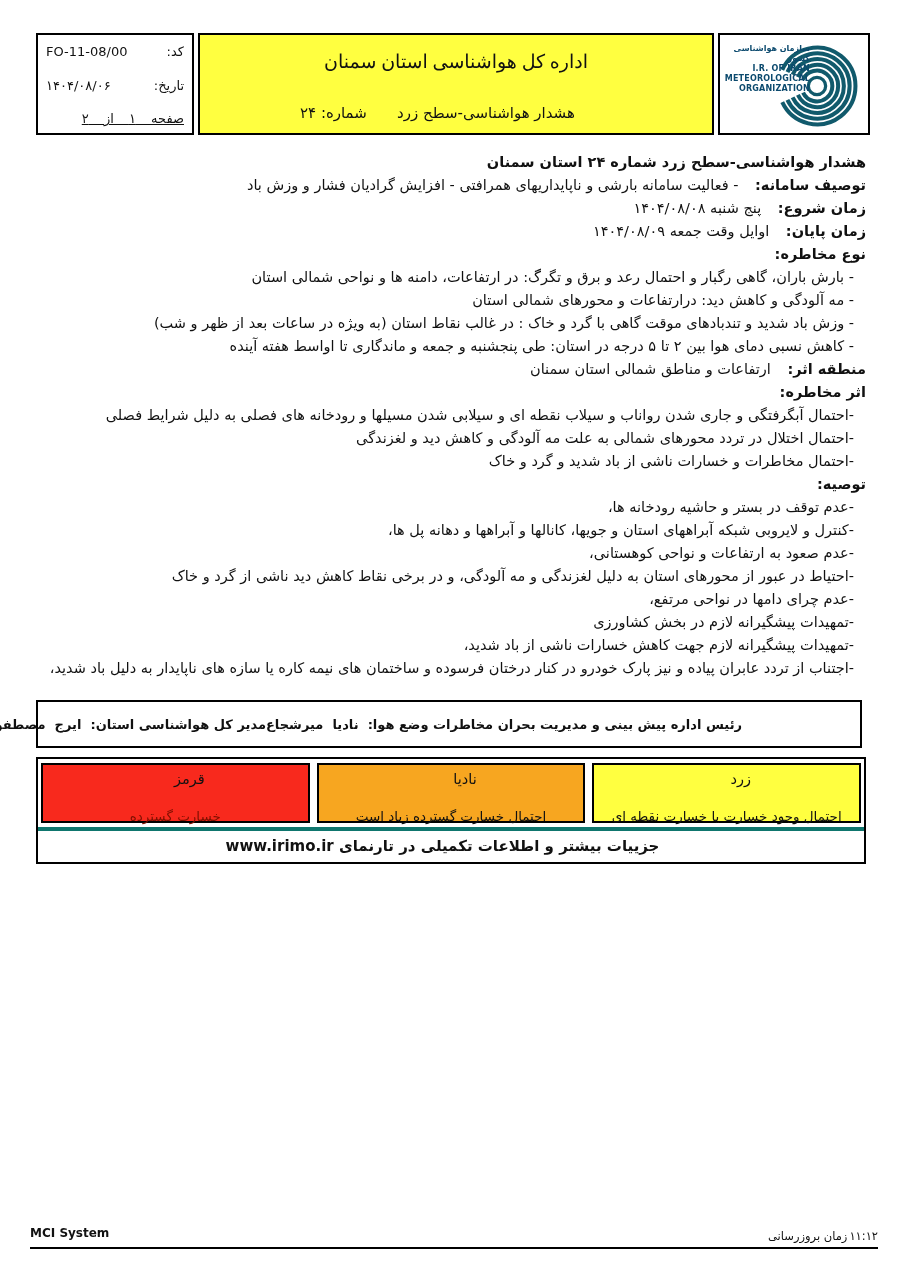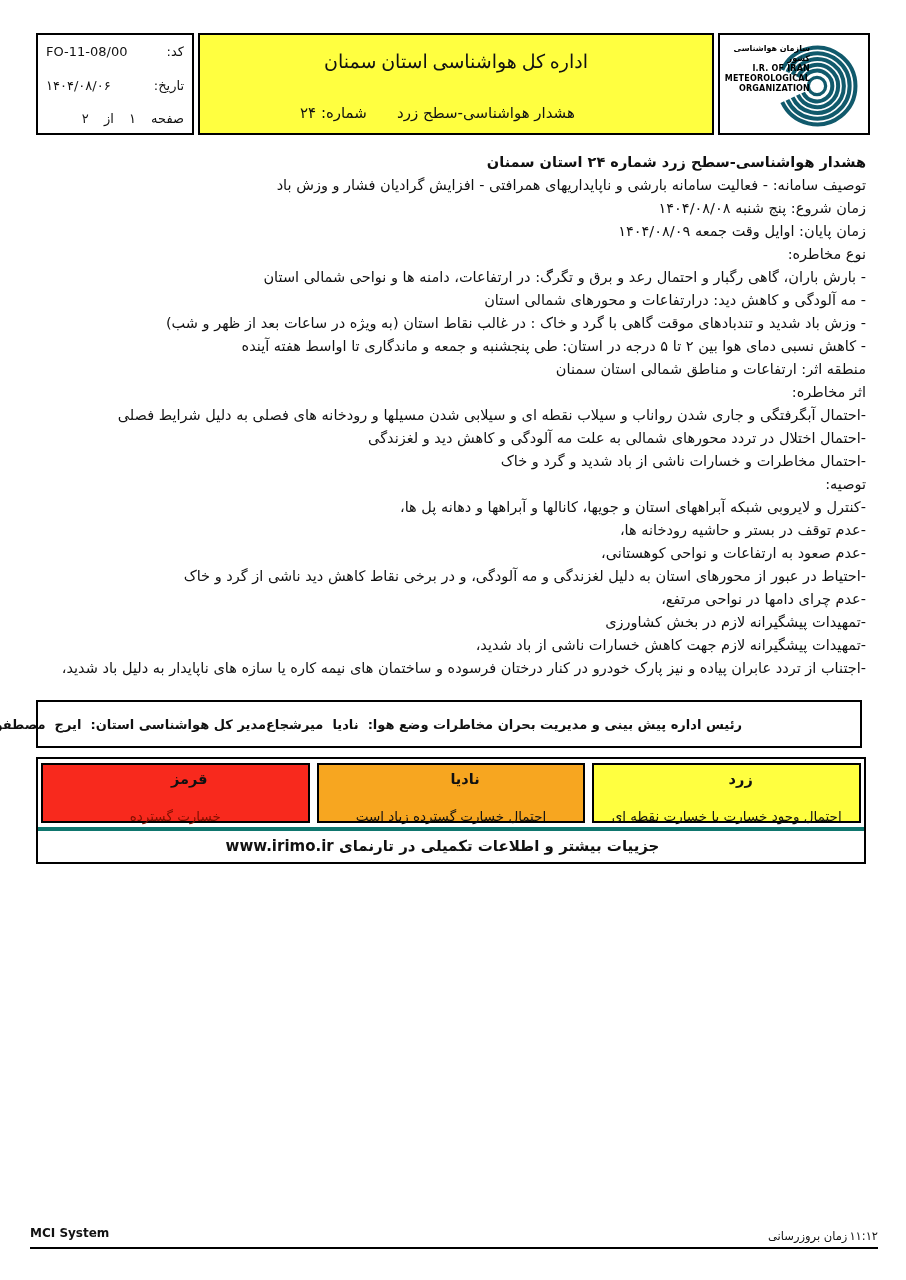--- a/index.html
+++ b/index.html
@@ -10,57 +10,57 @@
   .page { position:relative; width:906px; height:1280px; overflow:hidden; background:#fff; }
 
   
   .header { position:absolute; top:33px; left:36px; right:36px; height:102px;
             display:flex; direction:ltr; gap:4px; }
   .meta-box { width:158px; box-sizing:border-box; border:2px solid #000; background:#fff;
               direction:rtl; padding:9px 8px 7px 8px; display:flex; flex-direction:column;
               justify-content:space-between; font-size:13px; }
   .meta-row { display:flex; justify-content:space-between; align-items:center; }
   .meta-row .ltr { direction:ltr; }
-  .meta-page { text-align:right; word-spacing:11px; }
+  .meta-page { text-align:right; word-spacing:11px;text-decoration:underline; }
 
   .title-box { flex:1; box-sizing:border-box; border:2px solid #000; background:#FFFF40;
                position:relative; direction:rtl; }
   .org-title { position:absolute; top:15px; right:0; left:0; text-align:center; font-size:19px;font-family:Liberation Serif, serif; }
   .warning-type { position:absolute; top:69px; left:calc(50% + 30px); transform:translateX(-50%);
                   font-size:15px; white-space:nowrap; }
   .warning-number { position:absolute; top:69px; left:100px; font-size:15px; white-space:nowrap; }
 
   .logo-box { width:152px; box-sizing:border-box; border:2px solid #000; background:#fff;
               position:relative; direction:ltr; }
   .logo-box svg { position:absolute; right:3px; top:3px; }
   .logo-text { position:absolute; left:3px; top:9px; right:58px; text-align:right;
-               color:#000000; font-weight:bold; line-height:10px; }
+               color:#0c4a6e; font-weight:bold; line-height:10px; }
   .logo-text .fa { font-size:8px; }
   .logo-text .en { font-size:8px; letter-spacing:0.2px; }
 
   
   .doc-body { position:absolute; top:151px; right:40px; left:36px;
               direction:rtl; text-align:right; font-size:14.5px; line-height:23px; }
   .doc-title { font-weight:bold; }
-  .bline b { font-weight:normal; }
+  .bline b { font-weight:bold;margin-left:12px; }
 
   
   .sig-box { position:absolute; top:700px; right:44px; left:36px; height:48px;
              box-sizing:border-box; border:2px solid #000; background:#fff;
              display:flex; align-items:center; justify-content:space-between;
              direction:rtl; padding:0 118px 0 72px; font-size:13px; font-weight:bold; }
   .sig-item { white-space:pre; }
 
   
   .levels { position:absolute; top:757px; right:40px; left:36px;
             box-sizing:border-box; border:2px solid #000; background:#fff; }
   .levels-row { display:flex; direction:rtl; gap:7px; padding:4px 3px; }
   .level { flex:1; box-sizing:border-box; border:2px solid #000; height:60px;
            text-align:center; padding-top:6px; }
-  .level-name { font-weight:bold; font-size:14.5px;padding-left:28px; }
+  .level-name { font-weight:normal; font-size:14.5px;padding-left:28px; }
   .level-desc { font-size:13.5px; margin-top:21px; }
   .level-yellow { background:#FFFF40; }
   .level-orange { background:#F7A620; }
   .level-red    { background:#F8291D; }
   .level-red .level-desc { color:#7E1000; }
   .site-bar { border-top:4px solid #0f766e; direction:rtl; text-align:center;
               font-size:15px; font-weight:bold; padding:6px 17px 7px 0; }
 
   
   .footer-left  { position:absolute; left:30px; top:1226px; font-size:12px; font-weight:bold; direction:ltr; }
@@ -127,22 +127,22 @@
     <div class="bline"><b></b><span>- بارش باران، گاهی رگبار و احتمال رعد و برق و تگرگ: در ارتفاعات، دامنه ها و نواحی شمالی استان</span></div>
     <div class="bline"><b></b><span>- مه آلودگی و کاهش دید: درارتفاعات و محورهای شمالی استان</span></div>
     <div class="bline"><b></b><span>- وزش باد شدید و تندبادهای موقت گاهی با گرد و خاک : در غالب نقاط استان (به ویژه در ساعات بعد از ظهر و شب)</span></div>
     <div class="bline"><b></b><span>- کاهش نسبی دمای هوا بین ۲ تا ۵ درجه در استان: طی پنجشنبه و جمعه و ماندگاری تا اواسط هفته آینده</span></div>
     <div class="bline"><b>منطقه اثر:</b><span> ارتفاعات و مناطق شمالی استان سمنان</span></div>
     <div class="bline"><b>اثر مخاطره:</b><span></span></div>
     <div class="bline"><b></b><span>-احتمال آبگرفتگی و جاری شدن رواناب و سیلاب نقطه ای و سیلابی شدن مسیلها و رودخانه های فصلی به دلیل شرایط فصلی</span></div>
     <div class="bline"><b></b><span>-احتمال اختلال در تردد محورهای شمالی به علت مه آلودگی و کاهش دید و لغزندگی</span></div>
     <div class="bline"><b></b><span>-احتمال مخاطرات و خسارات ناشی از باد شدید و گرد و خاک</span></div>
     <div class="bline"><b>توصیه:</b><span></span></div>
+    <div class="bline"><b></b><span>-عدم توقف در بستر و حاشیه رودخانه ها،</span></div>
     <div class="bline"><b></b><span>-کنترل و لایروبی شبکه آبراههای استان و جویها، کانالها و آبراهها و دهانه پل ها،</span></div>
-    <div class="bline"><b></b><span>-عدم توقف در بستر و حاشیه رودخانه ها،</span></div>
     <div class="bline"><b></b><span>-عدم صعود به ارتفاعات و نواحی کوهستانی،</span></div>
     <div class="bline"><b></b><span>-احتیاط در عبور از محورهای استان به دلیل لغزندگی و مه آلودگی، و در برخی نقاط کاهش دید ناشی از گرد و خاک</span></div>
     <div class="bline"><b></b><span>-عدم چرای دامها در نواحی مرتفع،</span></div>
     <div class="bline"><b></b><span>-تمهیدات پیشگیرانه لازم در بخش کشاورزی</span></div>
     <div class="bline"><b></b><span>-تمهیدات پیشگیرانه لازم جهت کاهش خسارات ناشی از باد شدید،</span></div>
     <div class="bline"><b></b><span>-اجتناب از تردد عابران پیاده و نیز پارک خودرو در کنار درختان فرسوده و ساختمان های نیمه کاره یا سازه های ناپایدار به دلیل باد شدید،</span></div>
   </div>
 
   <div class="sig-box">
     <span class="sig-item">رئیس اداره پیش بینی و مدیریت بحران مخاطرات وضع هوا:  نادیا  میرشجاع</span>

